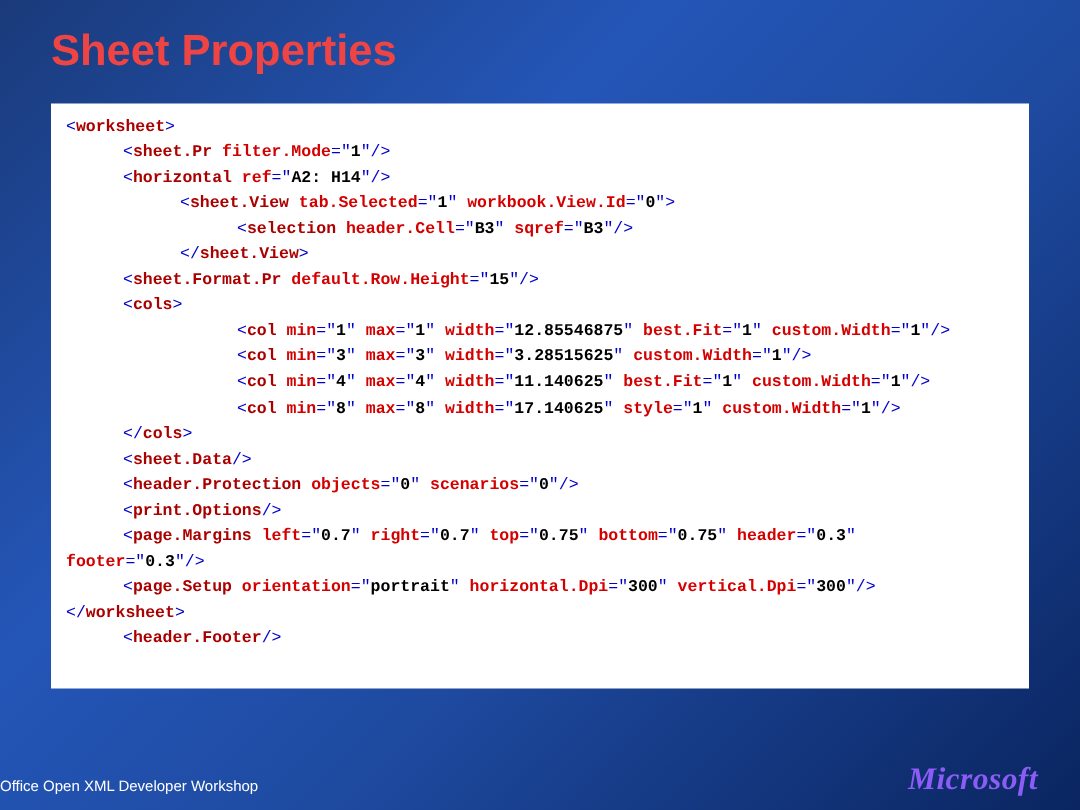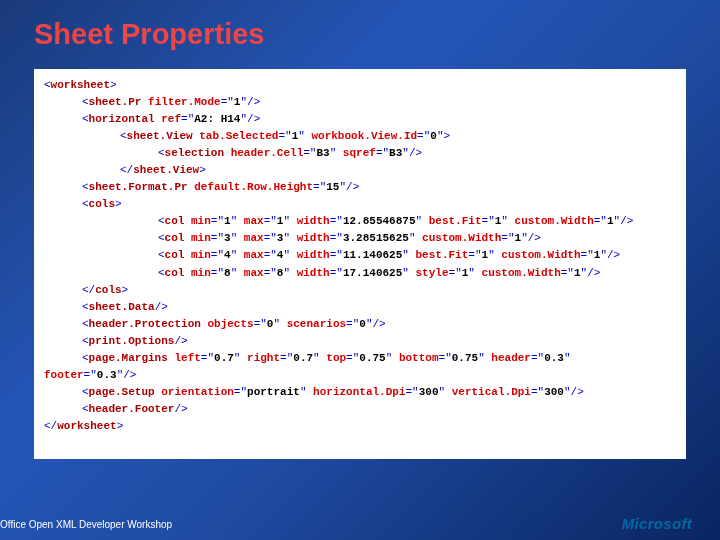--- a/index.html
+++ b/index.html
@@ -45,25 +45,25 @@
   }
   .footer-text {
     color: #fff;
     font-size: 10px;
     font-family: Arial, sans-serif;
   }
   .logo {
     position: absolute;
     right: 28px;
     bottom: 8px;
-    color: #0369a1;
-    font-size: 15px;
+    color: #8b5cf6;
+    font-size: 21px;
     font-weight: bold;
     font-style: italic;
-    font-family: Liberation Sans, sans-serif;
+    font-family: Liberation Serif, serif;
     letter-spacing: 0.3px;
   }
 </style>
 </head>
 <body>
 
 <div class="slide-title">Sheet Properties</div>
 
 <div class="code-panel" id="code-panel">
     <div class="line ind0"><span class="p">&lt;</span><span class="t">worksheet</span><span class="p">&gt;</span></div>
@@ -78,20 +78,20 @@
     <div class="line ind3"><span class="p">&lt;</span><span class="t">col </span><span class="a">min</span><span class="p">="</span><span class="v">3</span><span class="p">" </span><span class="a">max</span><span class="p">="</span><span class="v">3</span><span class="p">" </span><span class="a">width</span><span class="p">="</span><span class="v">3.28515625</span><span class="p">" </span><span class="a">custom.Width</span><span class="p">="</span><span class="v">1</span><span class="p">"/&gt;</span></div>
     <div class="line ind3"><span class="p">&lt;</span><span class="t">col </span><span class="a">min</span><span class="p">="</span><span class="v">4</span><span class="p">" </span><span class="a">max</span><span class="p">="</span><span class="v">4</span><span class="p">" </span><span class="a">width</span><span class="p">="</span><span class="v">11.140625</span><span class="p">" </span><span class="a">best.Fit</span><span class="p">="</span><span class="v">1</span><span class="p">" </span><span class="a">custom.Width</span><span class="p">="</span><span class="v">1</span><span class="p">"/&gt;</span></div>
     <div class="line ind3"><span class="p">&lt;</span><span class="t">col </span><span class="a">min</span><span class="p">="</span><span class="v">8</span><span class="p">" </span><span class="a">max</span><span class="p">="</span><span class="v">8</span><span class="p">" </span><span class="a">width</span><span class="p">="</span><span class="v">17.140625</span><span class="p">" </span><span class="a">style</span><span class="p">="</span><span class="v">1</span><span class="p">" </span><span class="a">custom.Width</span><span class="p">="</span><span class="v">1</span><span class="p">"/&gt;</span></div>
     <div class="line ind1"><span class="p">&lt;/</span><span class="t">cols</span><span class="p">&gt;</span></div>
     <div class="line ind1"><span class="p">&lt;</span><span class="t">sheet.Data</span><span class="p">/&gt;</span></div>
     <div class="line ind1"><span class="p">&lt;</span><span class="t">header.Protection </span><span class="a">objects</span><span class="p">="</span><span class="v">0</span><span class="p">" </span><span class="a">scenarios</span><span class="p">="</span><span class="v">0</span><span class="p">"/&gt;</span></div>
     <div class="line ind1"><span class="p">&lt;</span><span class="t">print.Options</span><span class="p">/&gt;</span></div>
     <div class="line ind1"><span class="p">&lt;</span><span class="t">page.Margins </span><span class="a">left</span><span class="p">="</span><span class="v">0.7</span><span class="p">" </span><span class="a">right</span><span class="p">="</span><span class="v">0.7</span><span class="p">" </span><span class="a">top</span><span class="p">="</span><span class="v">0.75</span><span class="p">" </span><span class="a">bottom</span><span class="p">="</span><span class="v">0.75</span><span class="p">" </span><span class="a">header</span><span class="p">="</span><span class="v">0.3</span><span class="p">" </span></div>
     <div class="line ind0"><span class="a">footer</span><span class="p">="</span><span class="v">0.3</span><span class="p">"/&gt;</span></div>
     <div class="line ind1"><span class="p">&lt;</span><span class="t">page.Setup </span><span class="a">orientation</span><span class="p">="</span><span class="v">portrait</span><span class="p">" </span><span class="a">horizontal.Dpi</span><span class="p">="</span><span class="v">300</span><span class="p">" </span><span class="a">vertical.Dpi</span><span class="p">="</span><span class="v">300</span><span class="p">"/&gt;</span></div>
+    <div class="line ind0"><span class="p">&lt;/</span><span class="t">worksheet</span><span class="p">&gt;</span></div>
     <div class="line ind1"><span class="p">&lt;</span><span class="t">header.Footer</span><span class="p">/&gt;</span></div>
-    <div class="line ind0"><span class="p">&lt;/</span><span class="t">worksheet</span><span class="p">&gt;</span></div>
   </div>
 
 <div class="footer">
   <span class="footer-text">Office Open XML Developer Workshop</span>
 </div>
 <div class="logo">Microsoft</div>
 
 </body></html>

